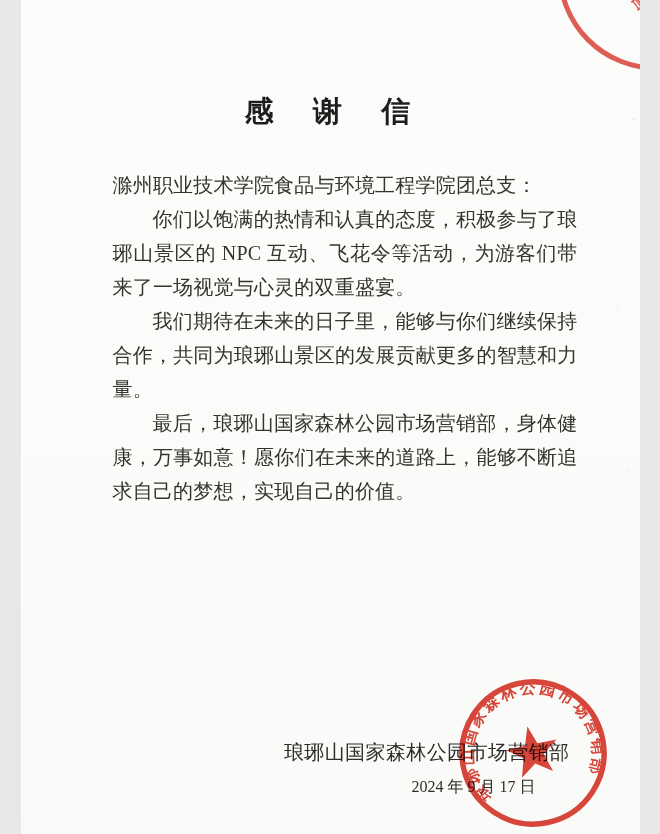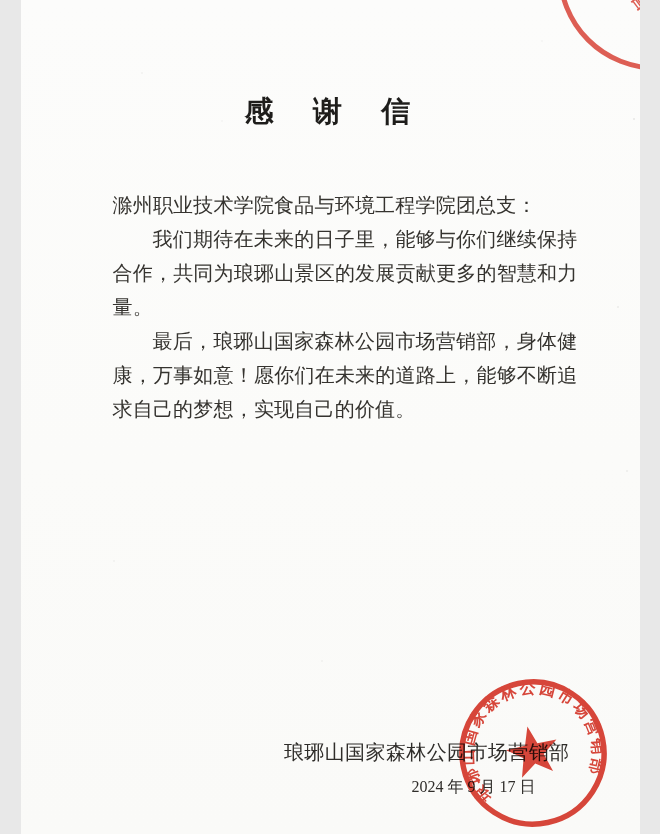--- a/index.html
+++ b/index.html
@@ -42,21 +42,21 @@
     height: 132px;
     text-align: center;
     font-family: "Liberation Sans", "DejaVu Sans", sans-serif;
     font-weight: 700;
     font-size: 29px;
     letter-spacing: 0.18em;
     color: #1e1d1b;
   }
 
   .body-text {
-    margin-top: 56px;
+    margin-top: 36px;
     padding-left: 92px;
     padding-right: 62px;
     font-size: 20px;
     line-height: 34px;
     text-align: justify;
     letter-spacing: 0.01em;
   }
   .body-text p { margin: 0; }
   .body-text p.indent { text-indent: 2em; }
 
@@ -110,20 +110,21 @@
       <text font-size="16.5" letter-spacing="3.5" fill="#d8372a" font-family="Liberation Serif, DejaVu Serif, serif" font-weight="700">
         <textPath href="#cornerArc" xlink:href="#cornerArc">园市场营销部</textPath>
       </text>
     </svg>
   </div>
 
   <h1 class="title">感　谢　信</h1>
 
   <div class="body-text">
     <p>滁州职业技术学院食品与环境工程学院团总支：</p>
+    <p class="indent">你们以饱满的热情和认真的态度，积极参与了琅琊山景区的 NPC 互动、飞花令等活动，为游客们带来了一场视觉与心灵的双重盛宴。</p>
     <p class="indent">我们期待在未来的日子里，能够与你们继续保持合作，共同为琅琊山景区的发展贡献更多的智慧和力量。</p>
     <p class="indent">最后，琅琊山国家森林公园市场营销部，身体健康，万事如意！愿你们在未来的道路上，能够不断追求自己的梦想，实现自己的价值。</p>
   </div>
 
   <div class="signature">琅琊山国家森林公园市场营销部</div>
   <div class="date-line">2024 年 9 月 17 日</div>
 
   <div class="seal">
     <svg width="160" height="160" viewBox="-80 -80 160 160">
       <g transform="rotate(-12)">

